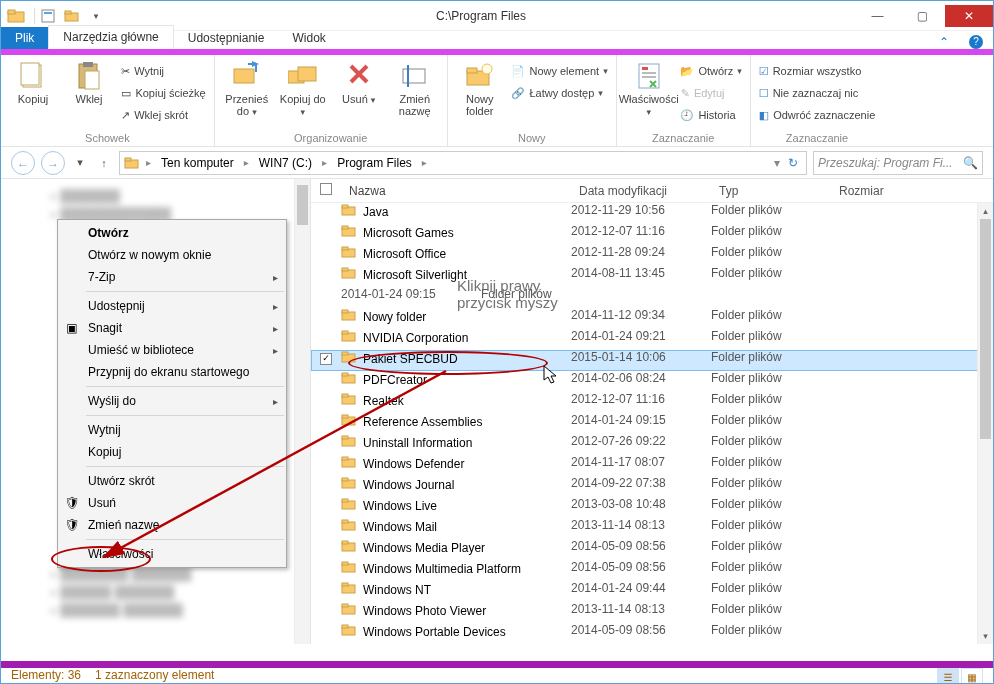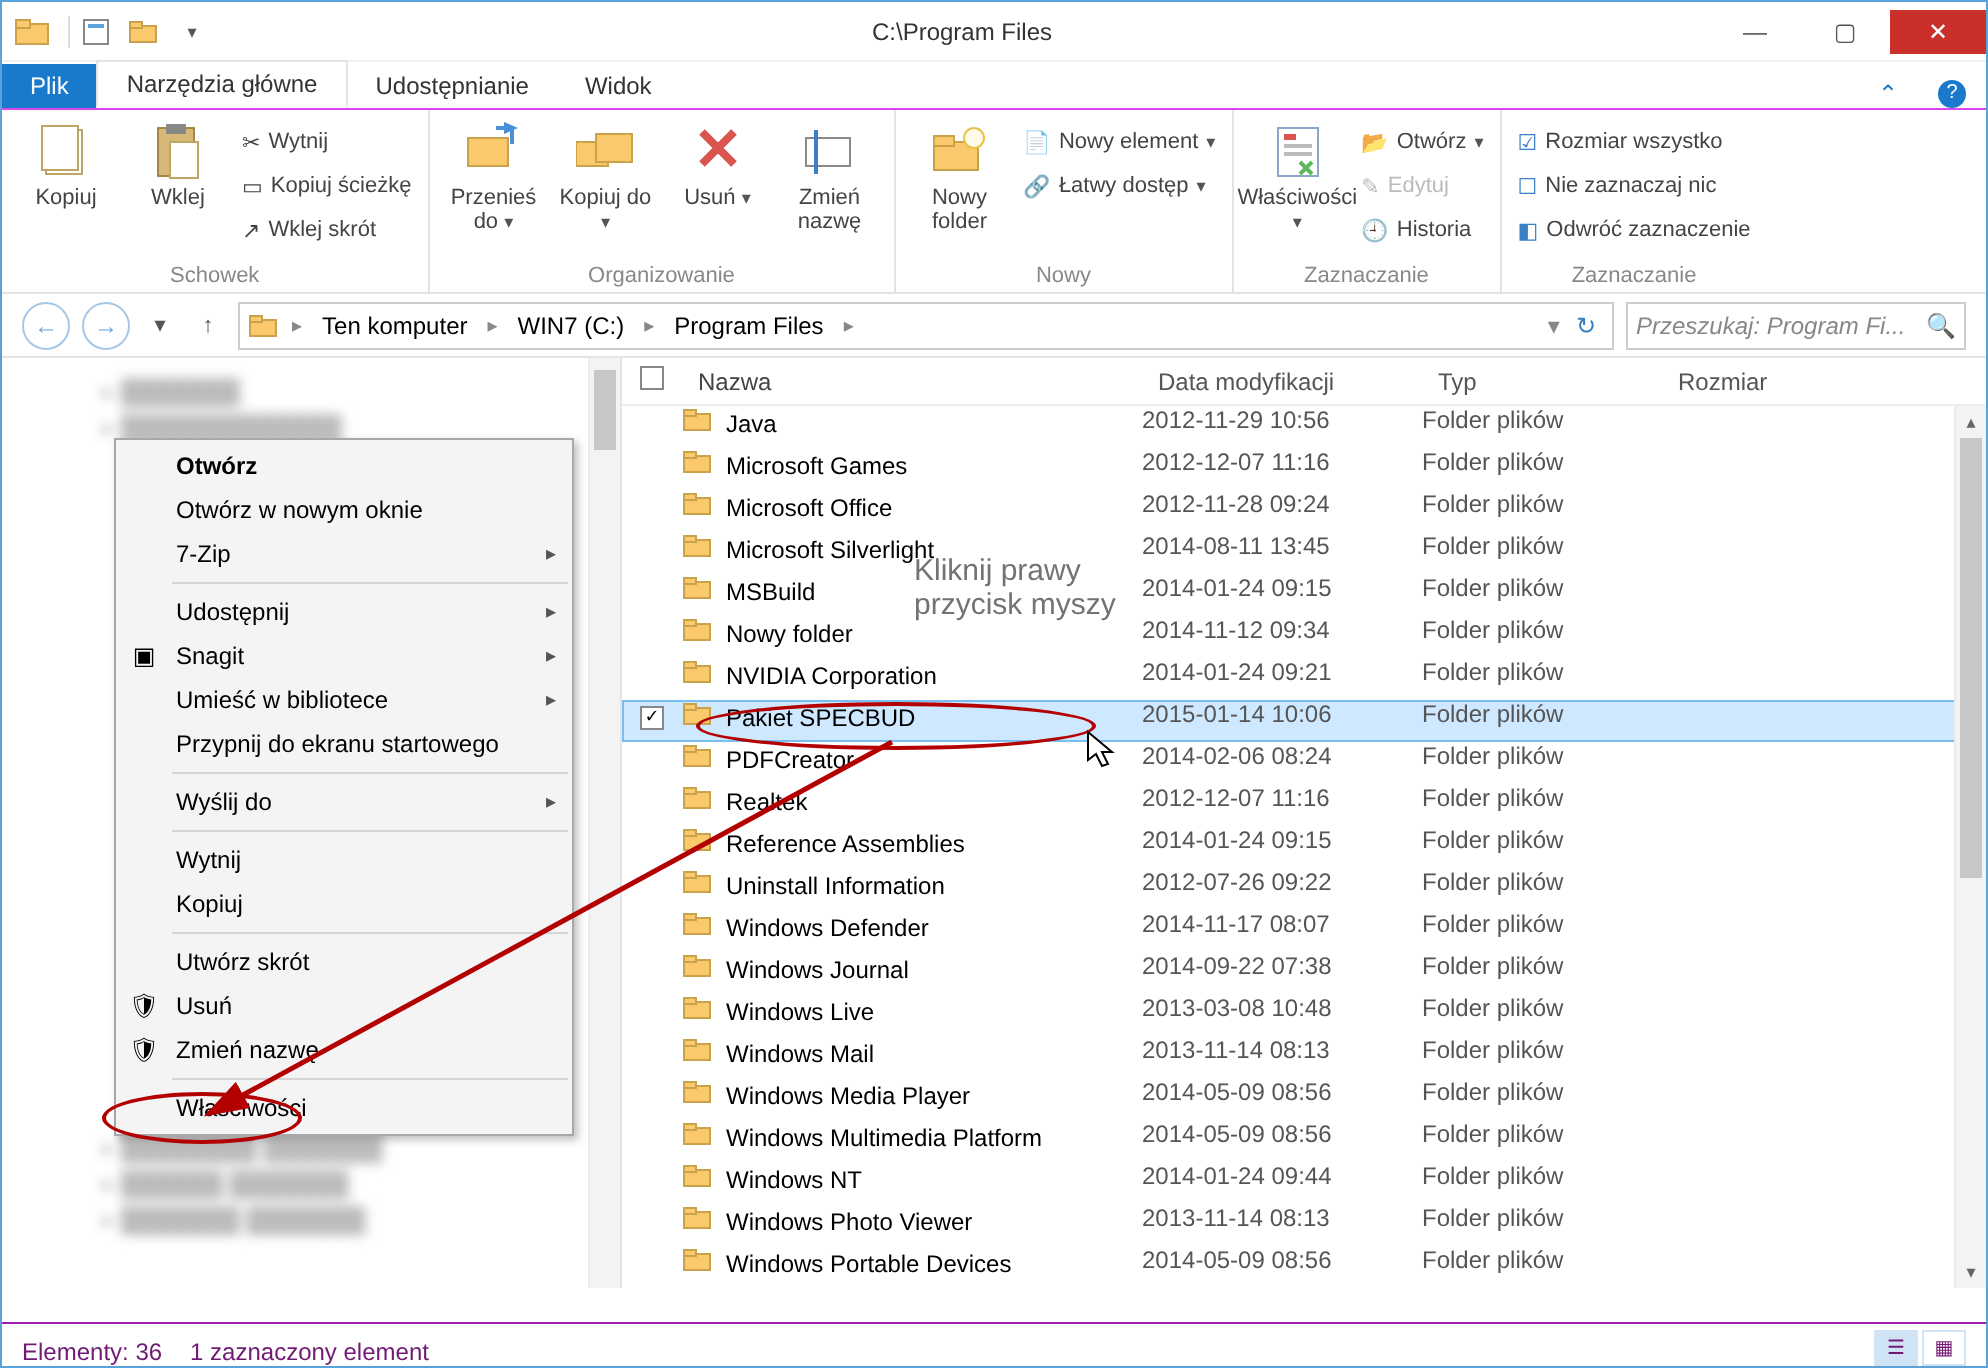--- a/index.html
+++ b/index.html
@@ -9,21 +9,21 @@
     .titlebar { height:30px; background:#fff; display:flex; align-items:center; border-bottom:1px solid #f0f0f0; }
     .titlebar .qat { display:flex; align-items:center; padding-left:4px; gap:2px; }
     .titlebar .qat .ico { width:22px; height:22px; display:flex; align-items:center; justify-content:center; }
     .titlebar .title { flex:1; text-align:center; font-size:12px; color:#333; }
     .winbtns { display:flex; }
     .winbtns div { width:45px; height:22px; display:flex; align-items:center; justify-content:center; font-size:12px; }
     .winbtns .close { background:#c9302c; color:#fff; width:48px; }
     .winbtns .min,.winbtns .max { background:#fff; color:#555; }
 
     
-    .ribbontabs { height:24px; display:flex; align-items:flex-end; background:#fff; border-bottom:1px solid #d946ef; font-size:12px; }
+    .ribbontabs { height:24px; display:flex; align-items:flex-end; background:#fff; border-bottom:6px solid #d946ef; font-size:12px; }
     .ribbontabs .tab { padding:4px 14px 4px; color:#333; }
     .ribbontabs .tab.file { background:#1979ca; color:#fff; }
     .ribbontabs .tab.active { border:1px solid #e4e4e4; border-bottom:1px solid #fff; background:#fff; }
     .ribbontabs .spacer { flex:1; }
     .ribbontabs .help { padding:0 10px; color:#1979ca; }
 
     
     .ribbon { height:92px; background:#fff; border-bottom:1px solid #e4e4e4; display:flex; font-size:11px; color:#444; }
     .group { border-right:1px solid #e4e4e4; padding:2px 6px 0; display:flex; flex-direction:column; }
     .group .items { flex:1; display:flex; align-items:flex-start; gap:4px; }
@@ -73,21 +73,21 @@
 
     
     .ctxmenu { position:absolute; left:56px; top:40px; width:230px; background:#f4f4f4; border:1px solid #a8a8a8; box-shadow:2px 2px 4px rgba(0,0,0,.25); font-size:12px; padding:2px 0; z-index:5; }
     .ctxmenu .mi { height:22px; display:flex; align-items:center; padding:0 18px 0 30px; position:relative; }
     .ctxmenu .mi.bold { font-weight:600; }
     .ctxmenu .mi .sub { position:absolute; right:8px; font-size:10px; color:#555; }
     .ctxmenu .sepline { height:1px; background:#d5d5d5; margin:3px 2px 3px 28px; }
     .ctxmenu .mi .micon { position:absolute; left:6px; width:16px; text-align:center; }
 
     
-    .status { position:absolute; left:0; right:0; bottom:0; height:22px; border-top:1px solid #a21caf; display:flex; align-items:flex-end; font-size:12px; color:#701a75; padding:0 10px; gap:14px; }
+    .status { position:absolute; left:0; right:0; bottom:0; height:22px; border-top:7px solid #a21caf; display:flex; align-items:flex-start; font-size:12px; color:#a16207; padding:0 10px; gap:14px; }
     .status .views { margin-left:auto; display:flex; gap:2px; }
     .status .vbtn { width:22px; height:18px; border:1px solid #cfe3f5; display:flex; align-items:center; justify-content:center; font-size:10px; }
     .status .vbtn.on { background:#cfe3f5; }
 
     
     .anno { position:absolute; color:#737373; font-size:15px; font-weight:400; z-index:9; pointer-events:none; }
     .oval { position:absolute; border:2px solid #b30000; border-radius:50%; z-index:9; pointer-events:none; }
 
     svg.arrowline { position:absolute; z-index:8; pointer-events:none; }
     svg.cursor { position:absolute; z-index:10; pointer-events:none; }
@@ -443,27 +443,20 @@
                 <rect x="1" y="2" width="6" height="3" fill="#f9c96b" stroke="#caa24b"></rect>
               </svg></span>
             <span>Microsoft Silverlight</span>
           </div>
           <div class="c-date">2014-08-11 13:45</div>
           <div class="c-type">Folder plików</div>
           <div class="c-size"></div>
         </div>
         <div class="row">
           <div class="c-chk"></div>
-          <div class="c-name">
-            <span><svg width="16" height="14">
-                <rect x="1" y="4" width="13" height="8" fill="#f9c96b" stroke="#caa24b"></rect>
-                <rect x="1" y="2" width="6" height="3" fill="#f9c96b" stroke="#caa24b"></rect>
-              </svg></span>
-            <span>MSBuild</span>
-          </div>
           <div class="c-date">2014-01-24 09:15</div>
           <div class="c-type">Folder plików</div>
           <div class="c-size"></div>
         </div>
         <div class="row">
           <div class="c-chk"></div>
           <div class="c-name">
             <span><svg width="16" height="14">
                 <rect x="1" y="4" width="13" height="8" fill="#f9c96b" stroke="#caa24b"></rect>
                 <rect x="1" y="2" width="6" height="3" fill="#f9c96b" stroke="#caa24b"></rect>

